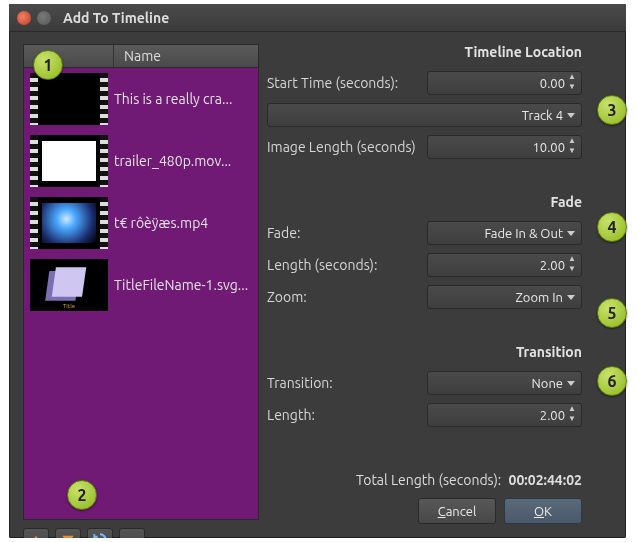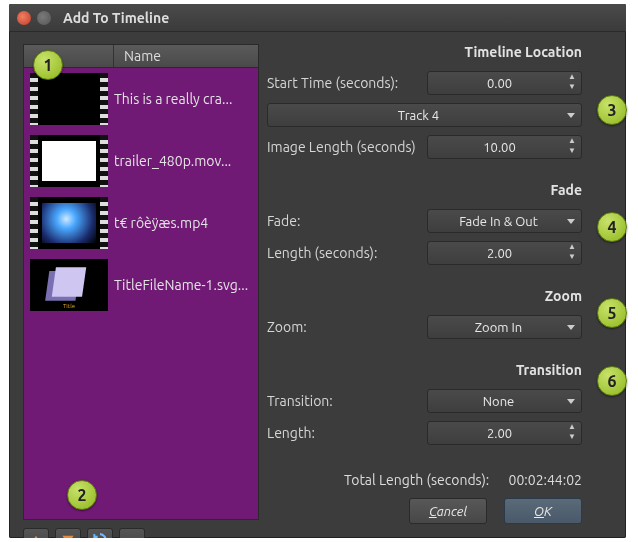--- a/index.html
+++ b/index.html
@@ -131,21 +131,21 @@
   
   .right {
     flex:1;
     padding-right: 30px;
   }
   .section-title {
     font-weight:bold; color:#e2e2e2; margin: 0 0 8px 0;
     font-size:14px;
     text-align:right;
   }
-  .section-title.gap { margin-top: 20px; }
+  .section-title.gap { margin-top: 32px; }
   .form-row {
     display:flex; align-items:center;
     height: 30px;
     margin-bottom: 2px;
   }
   .form-row label {
     width: 160px;
     color:#d6d6d6;
     font-size:14px;
     white-space:nowrap; overflow:hidden;
@@ -155,21 +155,21 @@
     height:24px;
     background: linear-gradient(#4a4a4a,#3e3e3e);
     border:1px solid #2a2a2a;
     border-radius:3px;
     display:flex; align-items:center;
     padding: 0 6px;
     color:#e8e8e8;
     font-size:13px;
     position:relative;
   }
-  .ctl .value { flex:1; text-align:center; }
+  .ctl .value { flex:1; text-align:right; }
   .spin-btns {
     width:14px;
     display:flex; flex-direction:column;
     margin-right:-4px;
   }
   .spin-btns div {
     height:10px; font-size:8px; line-height:8px;
     text-align:center; color:#ccc; cursor:pointer;
   }
   .dd-arrow {
@@ -180,22 +180,22 @@
 
   
   .footer {
     position:absolute;
     right: 44px;
     bottom: 14px;
     display:flex; flex-direction:column; align-items:flex-end;
     gap:10px;
   }
   .total-row { color:#ddd; font-size:14px; }
-  .total-row .tval { font-weight:normal; margin-left:16px; }
-  .btnbar { display:flex; gap:17px;font-style:italic; }
+  .total-row .tval { font-weight:bold; margin-left:4px; }
+  .btnbar { display:flex; gap:8px; }
   .btn {
     width:78px; height:26px;
     background: linear-gradient(#585858,#474747);
     border:1px solid #2a2a2a;
     border-radius:3px;
     color:#eaeaea;
     display:flex; align-items:center; justify-content:center;
     font-size:13px;
     cursor:pointer;
   }
@@ -342,21 +342,20 @@
         <label>Length (seconds):</label>
         <div class="ctl">
           <span class="value">2.00</span>
           <div class="spin-btns">
               <div>▲</div>
               <div>▼</div>
             </div>
         </div>
       </div>
 
-      <div class="section-title gap">Zoom</div>
 
       <div class="form-row">
         <label>Zoom:</label>
         <div class="ctl">
           <span class="value">Zoom In</span>
           <span class="dd-arrow"></span>
         </div>
       </div>
 
       <div class="section-title gap">Transition</div>

